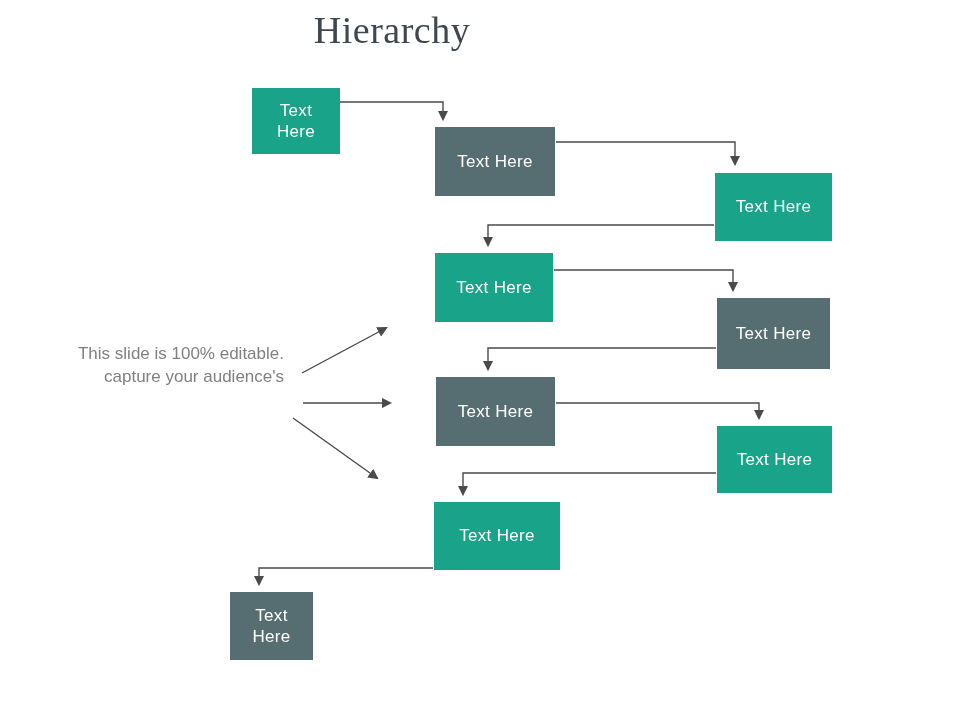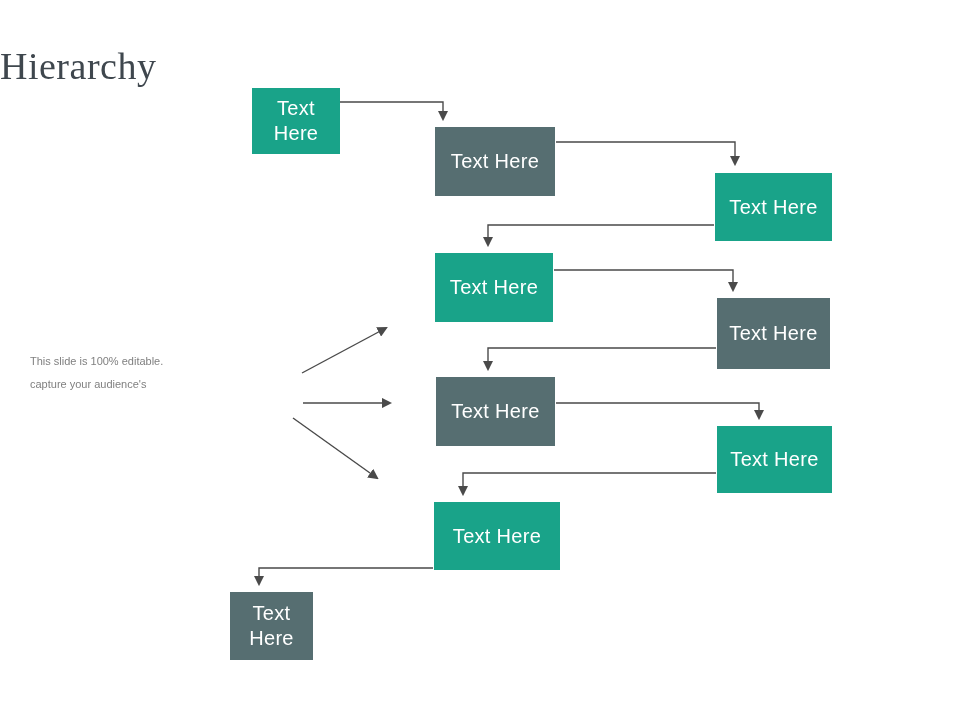--- a/index.html
+++ b/index.html
@@ -14,43 +14,42 @@
   html,body{margin:0;padding:0;}
   body{
     width:960px;height:720px;
     background:var(--background);
     font-family:"Liberation Sans","DejaVu Sans",sans-serif;
     position:relative;overflow:hidden;
   }
   .canvas{position:relative;width:960px;height:720px;}
   .slide-title{
     position:absolute;top:8px;left:0;width:784px;
-    text-align:left;
+    text-align:center;
     font-family:"Liberation Serif","DejaVu Serif",serif;
     font-size:38px;font-weight:500;
     color:var(--title_text);
     letter-spacing:0.5px;
-    margin-top:36px;
   }
   .node{
     position:absolute;
     display:flex;align-items:center;justify-content:center;
     color:var(--box_text);
-    font-size:20px;letter-spacing:0.3px;
+    font-size:17px;letter-spacing:0.3px;
     text-align:center;line-height:1.25;
   }
   .node.teal{background:var(--teal);}
   .node.slate{background:var(--slate);}
   .node .lbl{display:block;}
   .node.narrow .lbl{max-width:54px;}
   .annotation{
-    position:absolute;left:30px;top:350px;width:254px;
-    text-align:left;
+    position:absolute;left:30px;top:343px;width:254px;
+    text-align:right;
     color:var(--annotation_text);
-    font-size:11px;line-height:22.5px;
+    font-size:17px;line-height:22.5px;
   }
   svg.overlay{position:absolute;left:0;top:0;pointer-events:none;}
   svg.overlay polyline, svg.overlay line{
     fill:none;stroke:var(--connector);stroke-width:1.4;
   }
   #arrowhead path{fill:var(--connector);}
 </style>
 </head>
 <body>
 

